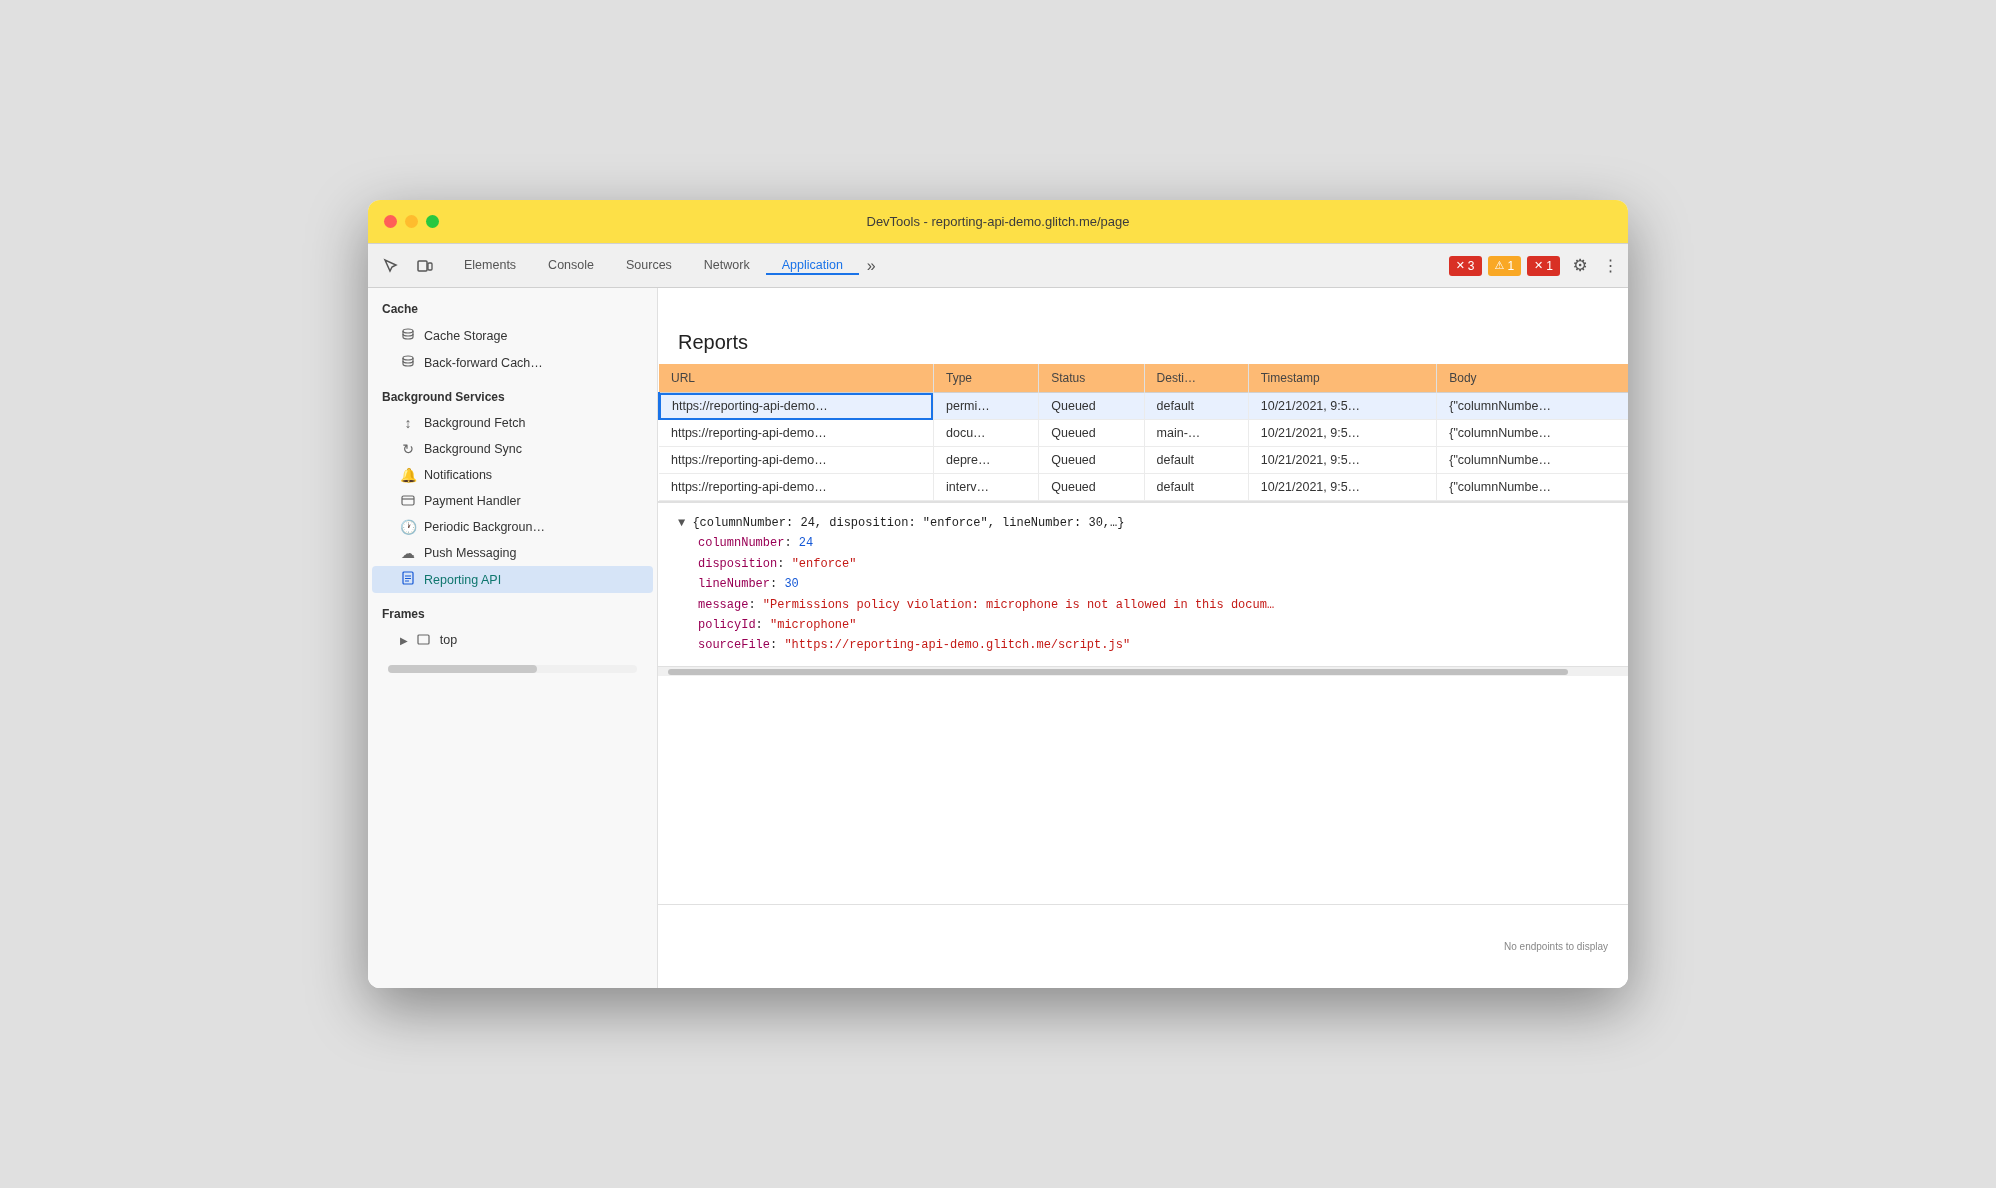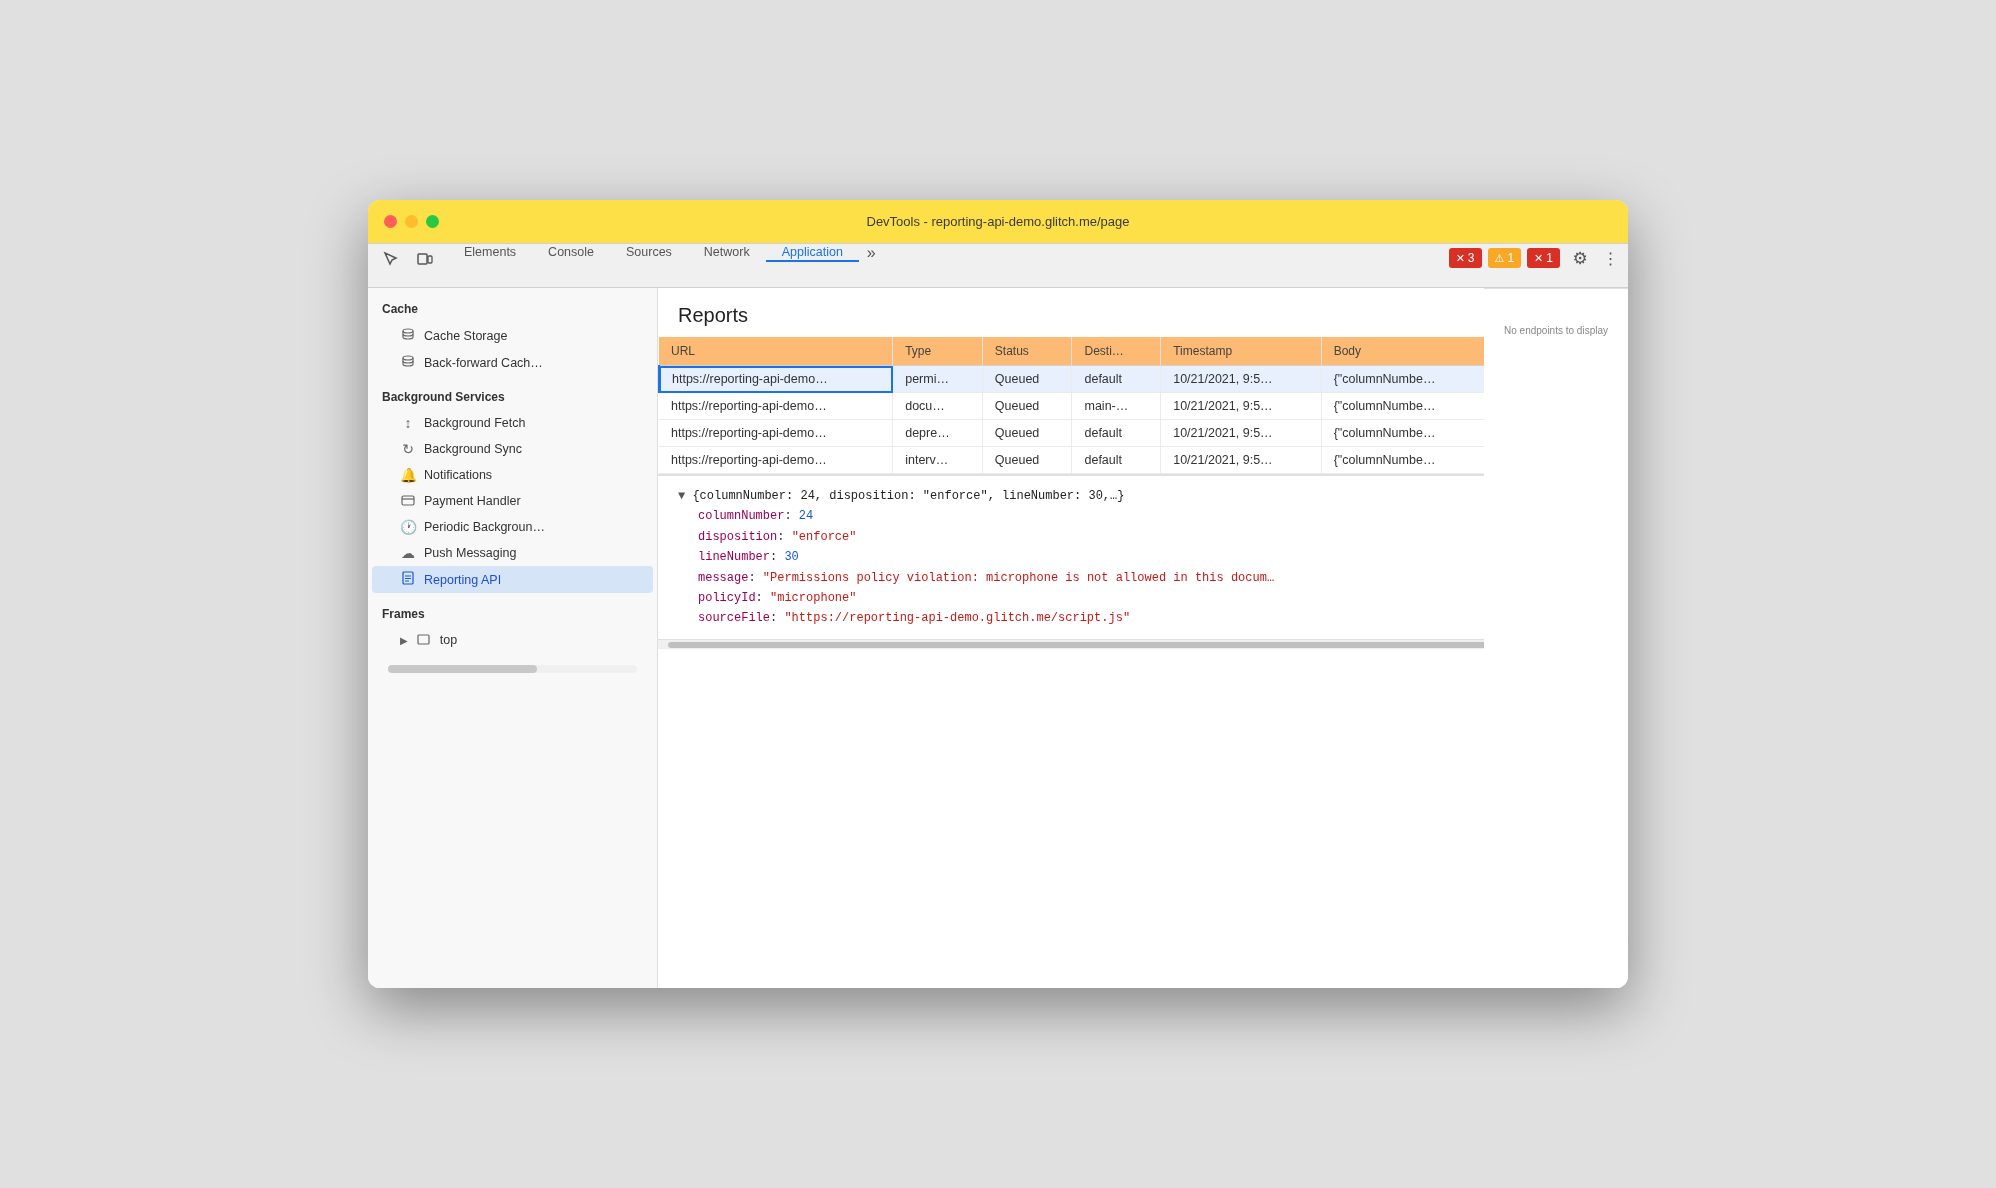--- a/index.html
+++ b/index.html
@@ -44,21 +44,21 @@
       left: 50%;
       transform: translateX(-50%);
       font-size: 13px;
       color: #3c3c3c;
       font-weight: 500;
     }
     .toolbar {
       background: #f0f0f0;
       border-bottom: 1px solid #d0d0d0;
       display: flex;
-      align-items: flex-start;
+      align-items: center;
       height: 44px;
       padding: 0 8px;
     }
     .toolbar-left {
       display: flex;
       align-items: center;
       gap: 4px;
       margin-right: 8px;
     }
     .toolbar-icon-btn {
@@ -174,39 +174,40 @@
       gap: 8px;
       padding: 5px 14px 5px 28px;
       font-size: 12.5px;
       color: #333;
       cursor: pointer;
       border-radius: 4px;
       margin: 0 4px;
     }
     .sidebar-item.active {
       background: #d6e4f7;
-      color: #1d4ed8;
+      color: #0f766e;
     }
     .sidebar-item .item-icon {
       font-size: 14px;
       color: #666;
       width: 16px;
       text-align: center;
     }
     .sidebar-item.active .item-icon { color: #1558d6; }
     .expand-arrow {
       font-size: 10px;
       color: #666;
     }
     .content-area {
       flex: 1;
       overflow: hidden;
       display: flex;
-      flex-direction: row;
+      flex-direction: column;
       background: #fff;
+      margin-top: 27px;
     }
     .reports-section {
       display: flex;
       flex-direction: column;
       flex: 1;
       overflow: hidden;
     }
     .section-title {
       font-size: 20px;
       font-weight: 400;

